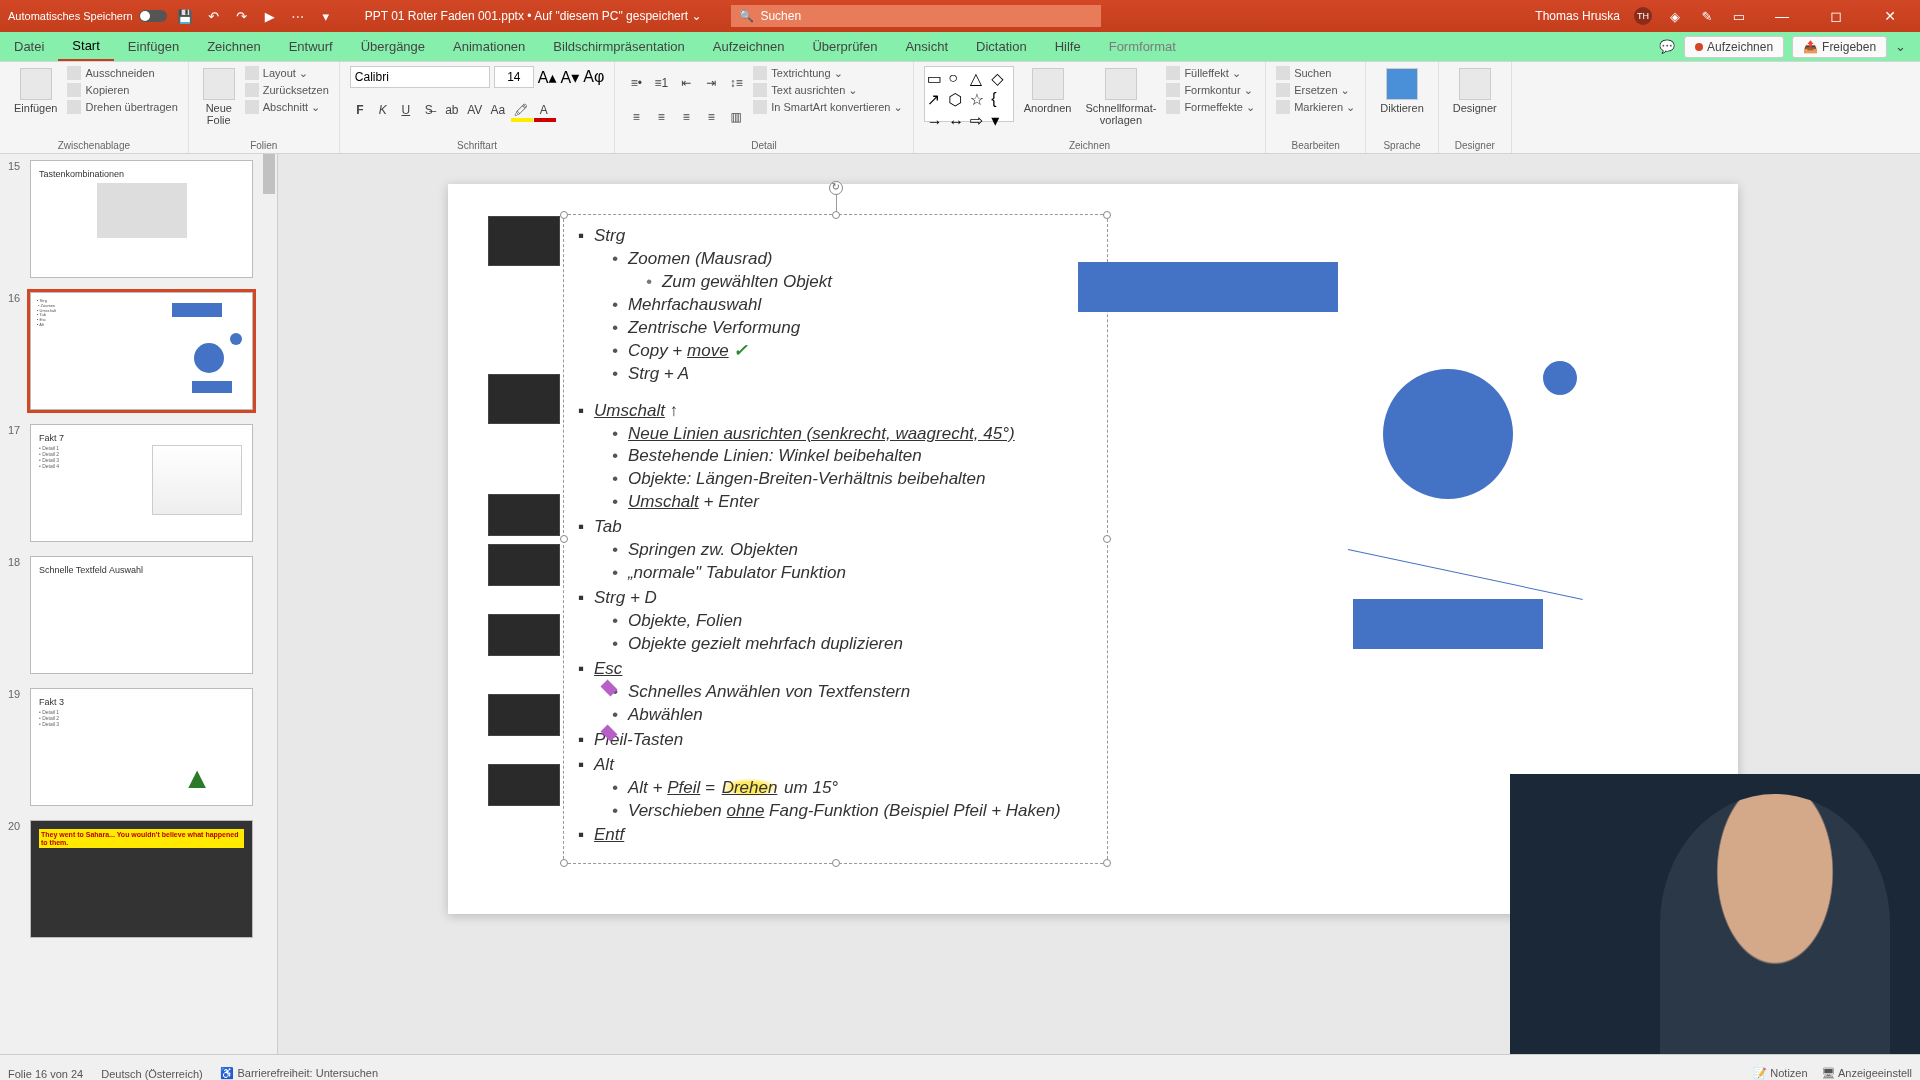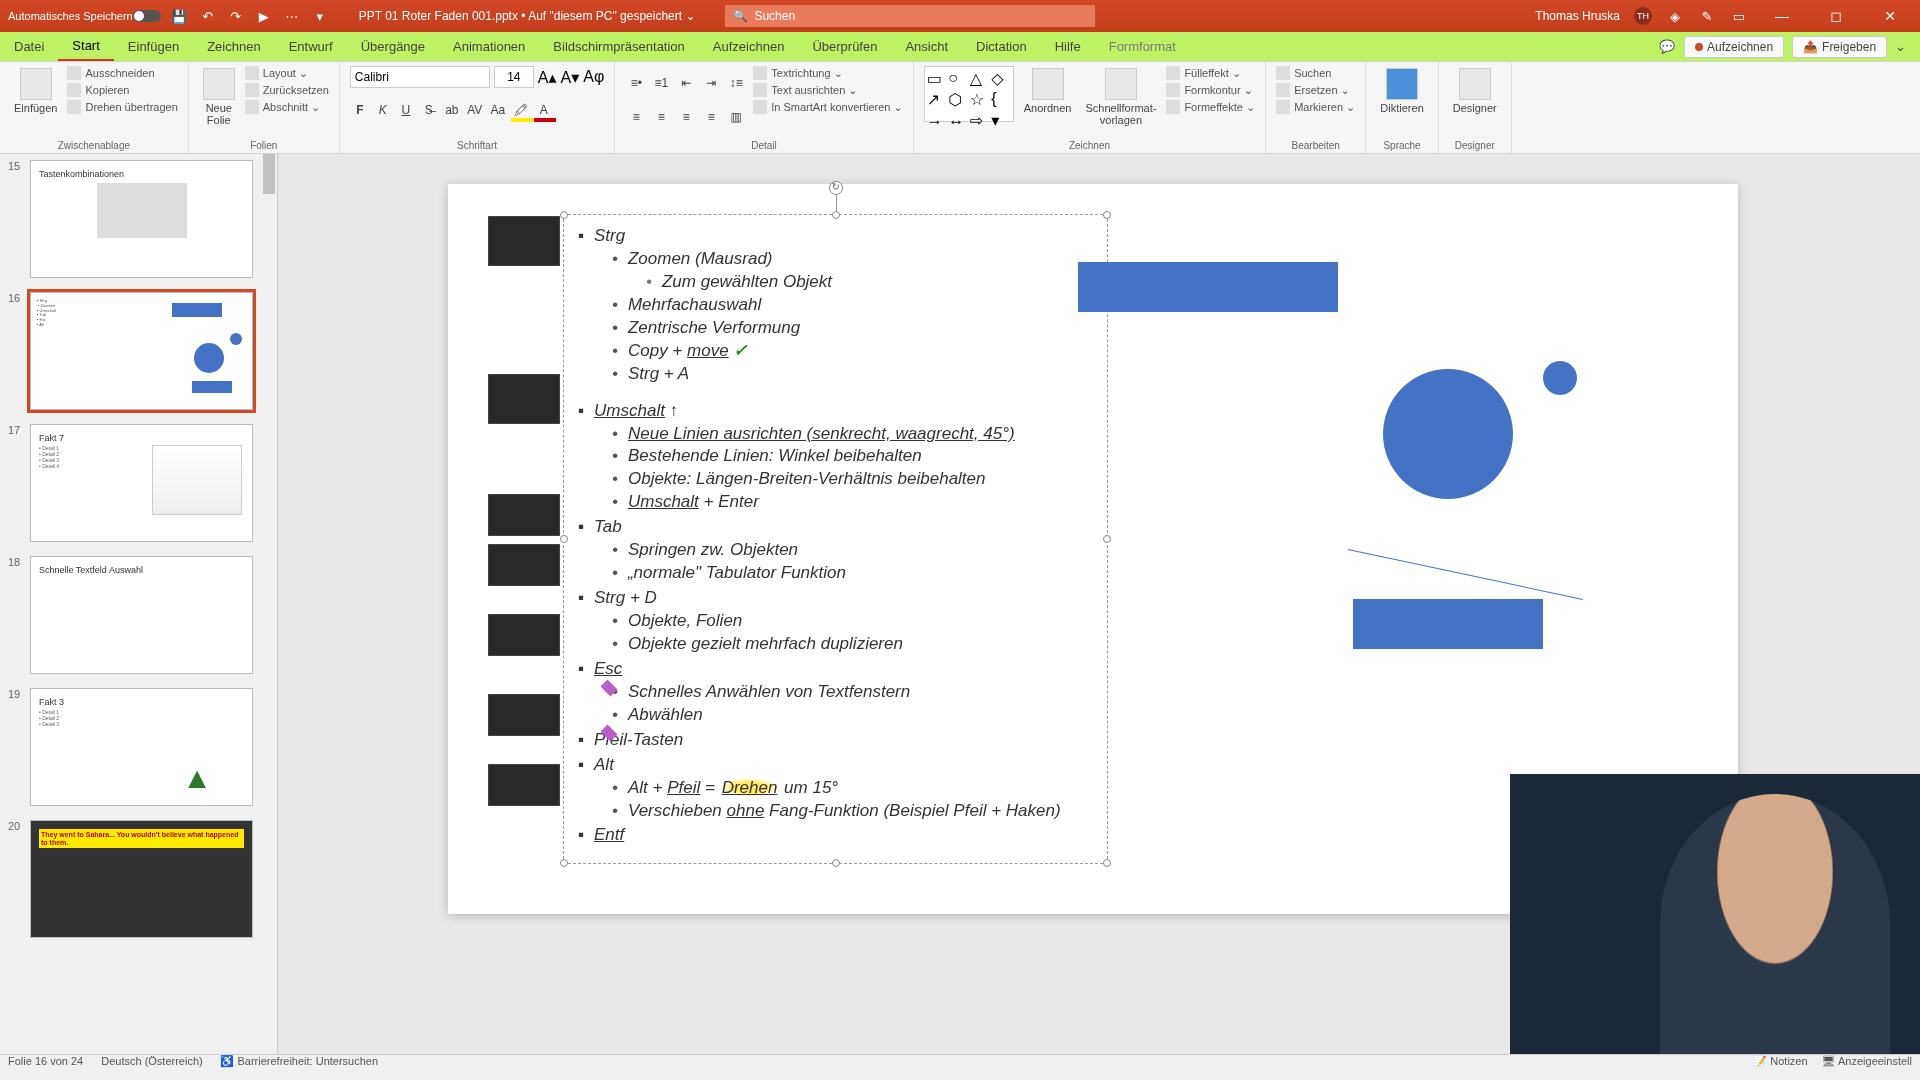--- a/index.html
+++ b/index.html
@@ -1,32 +1,32 @@
 <!DOCTYPE html>
 <html><head>
 <meta charset="utf-8">
 <style>
 * { margin: 0; padding: 0; box-sizing: border-box; font-family: "Segoe UI", Arial, sans-serif; }
 body { background: #f3f3f3; width: 1920px; height: 1080px; overflow: hidden; position: relative; }
 
 
 .titlebar { height: 32px; background: linear-gradient(to bottom, #d24726, #c43e1c); display: flex; align-items: center; color: white; font-size: 12px; }
 .titlebar .left { display: flex; align-items: center; gap: 10px; padding-left: 8px; }
-.titlebar .autosave { display: flex; align-items: center; font-size: 11px; }
+.titlebar .autosave { display: flex; align-items: center; gap: 6px; font-size: 11px; }
 .toggle { width: 28px; height: 12px; background: #555; border-radius: 6px; position: relative; }
 .toggle::after { content:""; position:absolute; width:10px; height:10px; background:#fff; border-radius:50%; top:1px; left:1px; }
 .qat-icon { width: 18px; height: 18px; display:inline-flex; align-items:center; justify-content:center; font-size:13px; }
 .titlebar .filetitle { margin-left: 30px; font-size: 12px; }
 .searchbox { margin-left: 30px; background: #e87b5a; height: 22px; width: 370px; display:flex; align-items:center; padding: 0 8px; font-size:12px; color: #fff; }
 .titlebar .right { margin-left: auto; display:flex; align-items:center; gap: 14px; padding-right: 10px; }
 .avatar { width: 18px; height: 18px; border-radius: 50%; background: #8b2c1a; display:inline-flex; align-items:center; justify-content:center; font-size:9px; }
 .winbtn { width: 40px; text-align:center; font-size: 14px; }
 
 
-.ribbontabs { height: 30px; background: #bef264; border-bottom: 1px solid #d4d4d4; display:flex; align-items:center; font-size: 13px; color: #444; }
+.ribbontabs { height: 30px; background: #86efac; border-bottom: 1px solid #d4d4d4; display:flex; align-items:center; font-size: 13px; color: #444; }
 .tab { padding: 0 14px; height: 100%; display:flex; align-items:center; cursor:pointer; }
 .tab.active { border-bottom: 2px solid #c43e1c; color: #000; font-weight: 500; }
 .tab.contextual { color: #7b7b7b; }
 .ribbontabs .rightactions { margin-left:auto; display:flex; align-items:center; gap: 8px; padding-right: 14px; }
 .rec-btn, .share-btn { border: 1px solid #ccc; padding: 3px 10px; border-radius: 3px; font-size: 12px; display:flex; align-items:center; gap:4px; background:#fafafa; }
 .rec-dot { width:8px; height:8px; background:#d24726; border-radius:50%; }
 
 
 .ribbon { height: 92px; background: #f5f5f5; border-bottom: 1px solid #d4d4d4; display:flex; }
 .group { border-right: 1px solid #e0e0e0; padding: 4px 10px 0 10px; display:flex; flex-direction:column; justify-content:space-between; }
@@ -84,21 +84,21 @@
 
 .shape-rect { position:absolute; background:#4472c4; }
 .shape-circle { position:absolute; background:#4472c4; border-radius:50%; }
 .shape-line { position:absolute; height:1px; background:#4472c4; transform-origin: left center; }
 
 
 .webcam { position:absolute; right:0; bottom:0; width: 410px; height: 280px; background:#1a2838; }
 .webcam .face { position:absolute; right:30px; bottom:0; width:230px; height:260px; background: radial-gradient(ellipse at 50% 30%, #d4a98a 35%, transparent 36%), #2a3848; border-radius: 50% 50% 0 0; }
 
 
-.statusbar { position:absolute; bottom:0; left:0; right:0; height:26px; background:#f0f0f0; border-top:1px solid #ccc; display:flex; align-items:flex-start; font-size:11px; color:#555; padding: 0 8px; gap: 18px; }
+.statusbar { position:absolute; bottom:0; left:0; right:0; height:26px; background:#f0f0f0; border-top:1px solid #ccc; display:flex; align-items:flex-end; font-size:11px; color:#555; padding: 0 8px; gap: 18px; }
 .statusbar .right { margin-left:auto; display:flex; gap:14px; align-items:center; }
 
 .purple-shape { position:absolute; width:14px; height:10px; background:#b85fc7; transform: rotate(45deg); }
 </style>
 </head>
 <body>
 
 <div class="titlebar">
   <div class="left">
     <div class="autosave">

